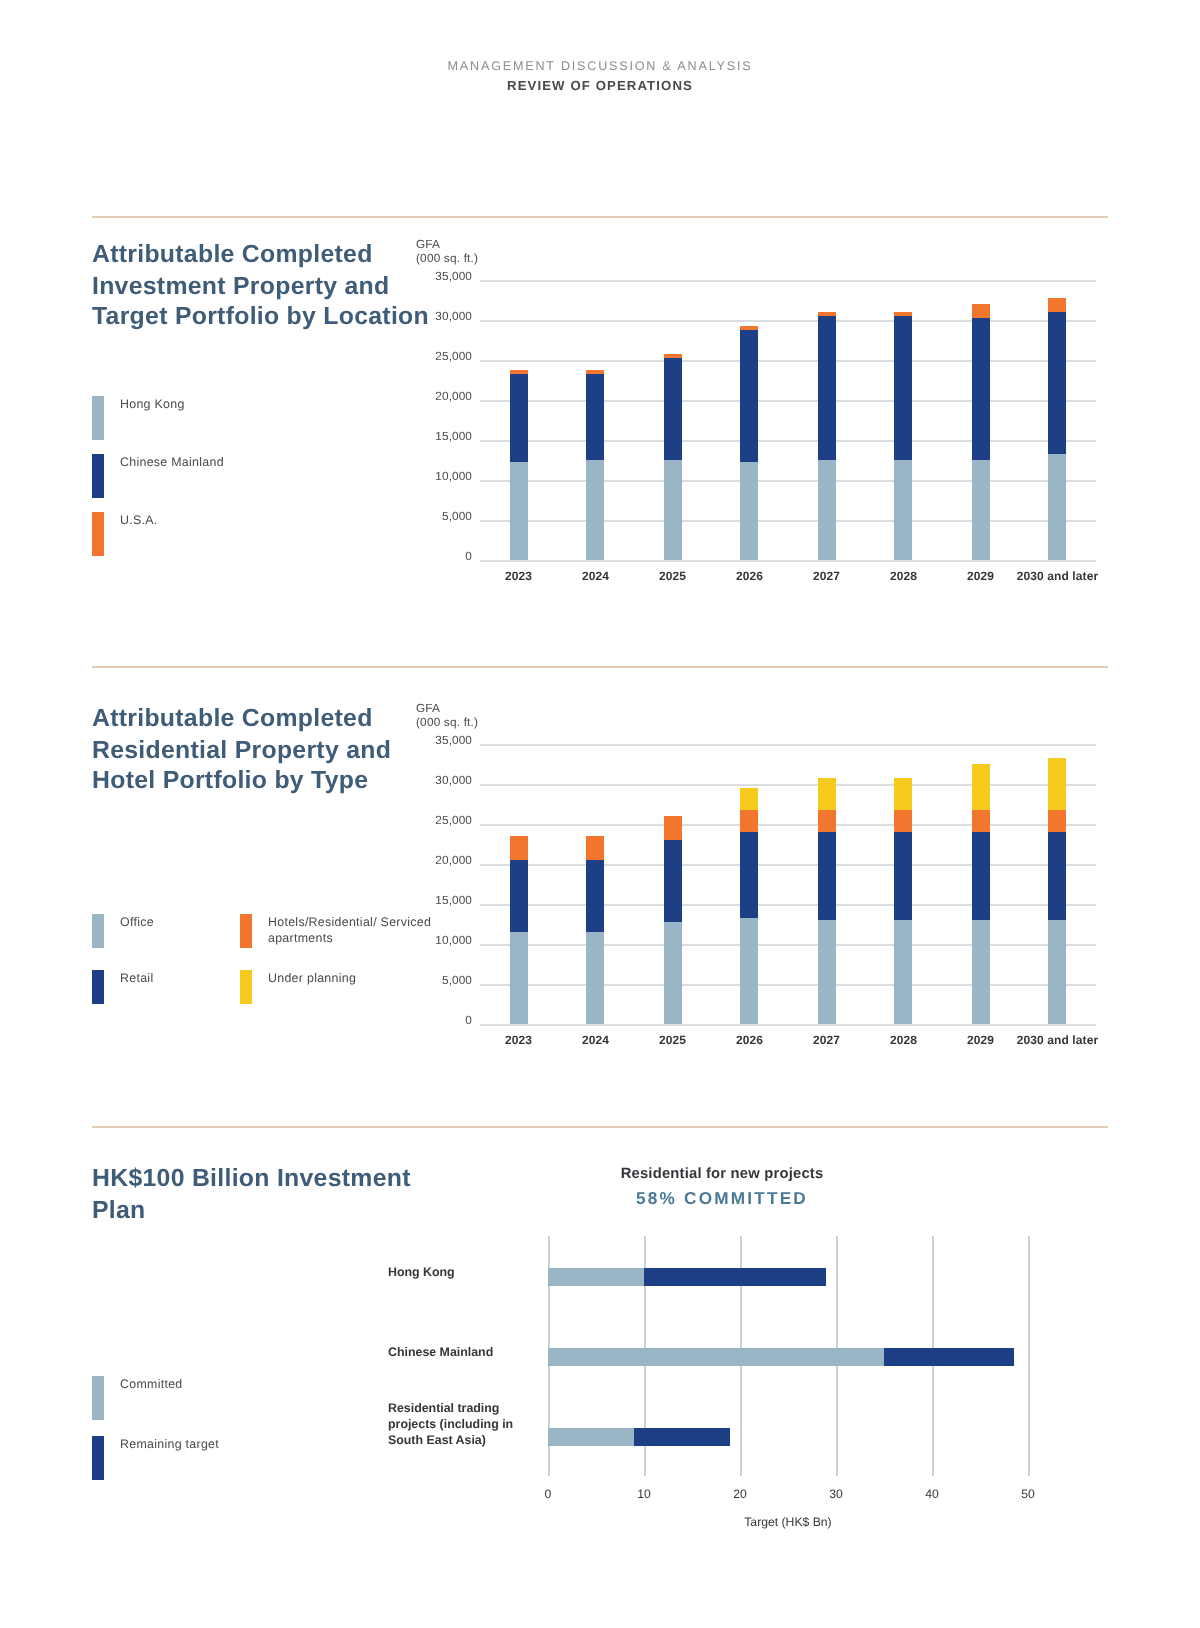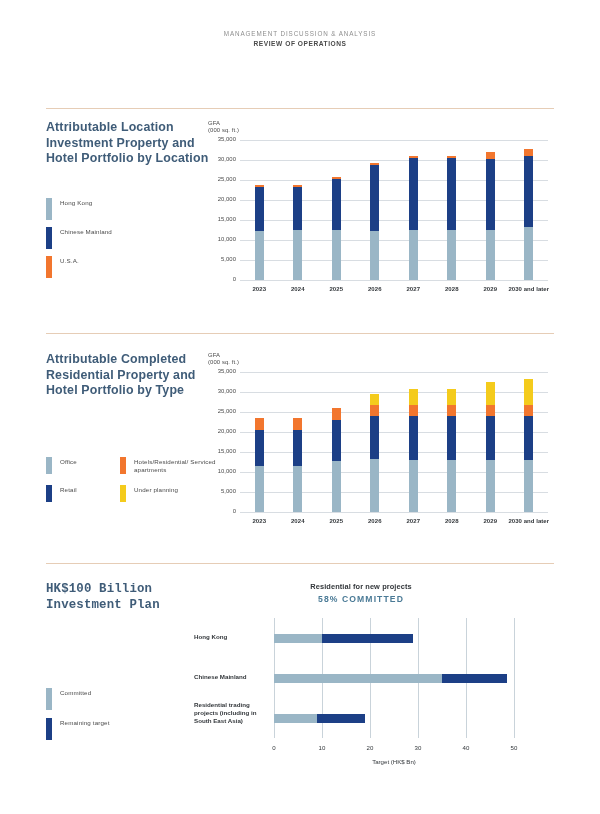--- a/index.html
+++ b/index.html
@@ -62,21 +62,21 @@
   <div class="runhead">
     <div class="l1">MANAGEMENT DISCUSSION &amp; ANALYSIS</div>
     <div class="l2">REVIEW OF OPERATIONS</div>
   </div>
 
   <div class="section" style="top:108px;">
     <div class="rule"></div>
   </div>
 
   <div class="section" style="top:120px;">
-    <div class="sec-title">Attributable Location Investment Property and Hotel Portfolio by Location</div>
+    <div class="sec-title">Attributable Completed Investment Property and Target Portfolio by Location</div>
   </div>
 
   <div style="position:absolute;left:46px;top:196px;width:170px;">
     <div class="legend-row" style="margin-bottom:7px;">
       <div class="swatch" style="background:#9ab6c6"></div>
       <div class="lg-label">Hong Kong</div>
     </div>
     <div class="legend-row" style="margin-bottom:7px;">
       <div class="swatch" style="background:#1c3f86"></div>
       <div class="lg-label">Chinese Mainland</div>
@@ -269,21 +269,21 @@
           <div class="seg" style="height: 26px; background: rgb(244, 203, 28);"></div>
         </div>
         <div class="xlab" style="left: 262.75px; width: 52px; top: 146px;">2030 and later</div>
       </div>
   </div>
 
   <div class="section" style="top:563px;">
     <div class="rule"></div>
   </div>
 
-  <div class="section" style="top:582px;font-family:Liberation Mono, monospace;">
+  <div class="section" style="top:582px;">
     <div class="sec-title">HK$100 Billion Investment Plan</div>
   </div>
 
   <div style="position:absolute;left:46px;top:686px;width:170px;">
     <div class="legend-row" style="margin-bottom:8px;">
       <div class="swatch" style="background:#9ab6c6"></div>
       <div class="lg-label">Committed</div>
     </div>
     <div class="legend-row">
       <div class="swatch" style="background:#1c3f86"></div>

